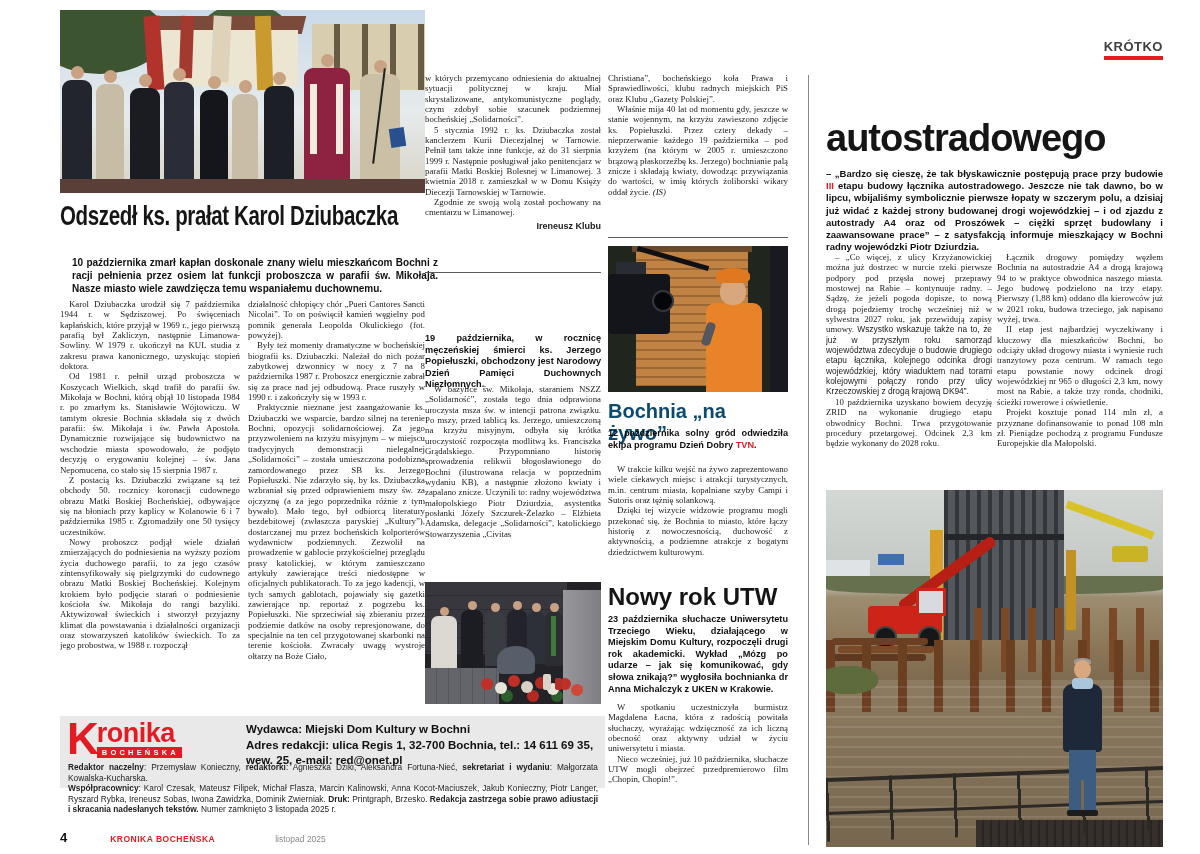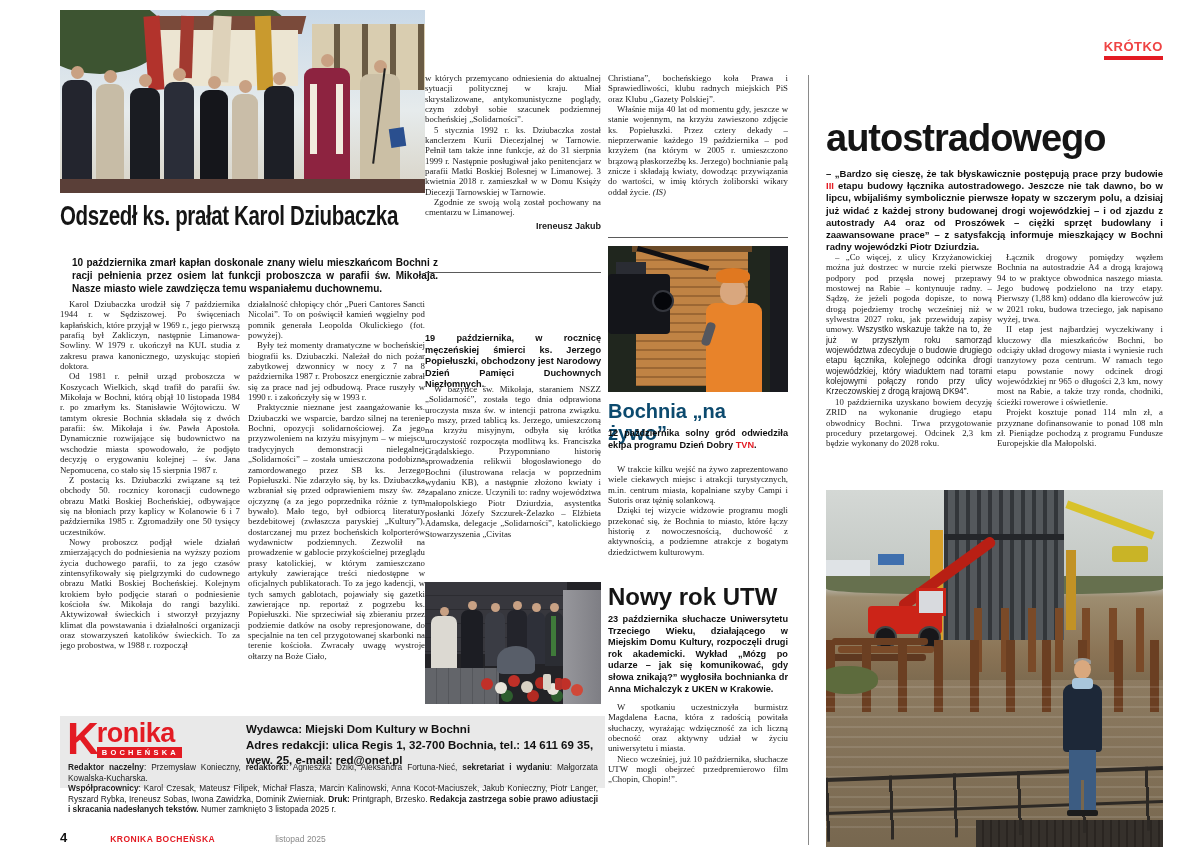--- a/index.html
+++ b/index.html
@@ -16,21 +16,21 @@
   .byline{font:bold 9px/12px "Liberation Sans",sans-serif;text-align:right;margin:2px 0 0 0;}
   .hlb{font-family:"Liberation Sans",sans-serif;font-weight:normal;font-size:8.4px;}
   .h1{font:bold 27px/30px "Liberation Sans",sans-serif;color:#151515;white-space:nowrap;}
   .h1 span{display:inline-block;transform:scaleX(.76);transform-origin:0 0;letter-spacing:-.5px;}
   .h2{font:bold 23px/25px "Liberation Sans",sans-serif;color:#151515;letter-spacing:-.3px;}
   .h3{font:bold 20px/22px "Liberation Sans",sans-serif;color:#0c4a6e;}
   .h4{font:bold 24px/26px "Liberation Sans",sans-serif;color:#151515;}
   .h5{font:bold 38px/44px "Liberation Sans",sans-serif;color:#151515;letter-spacing:-1px;}
   .lede1{font:bold 10px/13px "Liberation Sans",sans-serif;text-align:justify;color:#101010;margin:12px;}
   .lede5{font:bold 9.5px/12.2px "Liberation Sans",sans-serif;text-align:justify;color:#101010;margin:0;}
-  .kicker{font:bold 13px/14px "Liberation Sans",sans-serif;letter-spacing:.5px;color:#ef4444;}
+  .kicker{font:bold 13px/14px "Liberation Sans",sans-serif;letter-spacing:.5px;color:#404040;}
   .kicker i{font-style:normal;display:inline-block;border-bottom:4px solid #e31b23;padding-bottom:2px;}
   .vrule{position:absolute;width:1px;background:#8a8a8a;}
   
   .mast{position:absolute;left:60px;top:716px;width:545px;height:72px;background:#e9e9e9;}
   .mlogo{position:absolute;left:7px;top:5px;display:flex;align-items:flex-start;}
   .mK{font:bold 44px/36px "Liberation Sans",sans-serif;color:#e31b23;letter-spacing:-2px;}
   .mRon{font:bold 27px/24px "Liberation Sans",sans-serif;color:#e31b23;letter-spacing:-.5px;}
   .mBar{background:#e31b23;color:#fff;font:bold 7.5px/9px "Liberation Sans",sans-serif;
         letter-spacing:3.2px;padding:1px 3px 1px 5px;margin-top:1px;text-align:center;}
   .mBold{font:bold 11.5px/15.5px "Liberation Sans",sans-serif;color:#111;margin:0;}
@@ -176,21 +176,21 @@
   <div class="col" style="left:248px;top:299px;width:177px;height:414px">
     <p class="bt">działalność chłopięcy chór „Pueri Cantores Sancti Nicolai”. To on poświęcił kamień węgielny pod pomnik generała Leopolda Okulickiego (fot. powyżej).</p>
     <p class="bt ind">Były też momenty dramatyczne w bocheńskiej biografii ks. Dziubaczki. Należał do nich pożar zabytkowej dzwonnicy w nocy z 7 na 8 października 1987 r. Proboszcz energicznie zabrał się za prace nad jej odbudową. Prace ruszyły w 1990 r. i zakończyły się w 1993 r.</p>
     <p class="bt ind">Praktycznie nieznane jest zaangażowanie ks. Dziubaczki we wsparcie, bardzo silnej na terenie Bochni, opozycji solidarnościowej. Za jego przyzwoleniem na krzyżu misyjnym – w miejscu tradycyjnych demonstracji nielegalnej „Solidarności” – została umieszczona podobizna zamordowanego przez SB ks. Jerzego Popiełuszki. Nie zdarzyło się, by ks. Dziubaczka wzbraniał się przed odprawieniem mszy św. za ojczyznę (a za jego poprzednika różnie z tym bywało). Mało tego, był odbiorcą literatury bezdebitowej (zwłaszcza paryskiej „Kultury”), dostarczanej mu przez bocheńskich kolporterów wydawnictw podziemnych. Zezwolił na prowadzenie w gablocie przykościelnej przeglądu prasy katolickiej, w którym zamieszczano artykuły zawierające treści niedostępne w oficjalnych publikatorach. To za jego kadencji, w tych samych gablotach, pojawiały się gazetki zawierające np. reportaż z pogrzebu ks. Popiełuszki. Nie sprzeciwiał się zbieraniu przez podziemie datków na osoby represjonowane, do specjalnie na ten cel przygotowanej skarbonki na terenie kościoła. Zwracały uwagę wystroje ołtarzy na Boże Ciało,</p>
   </div>
 
   <div class="col" style="left:425px;top:73px;width:176px;height:196px">
     <p class="bt">w których przemycano odniesienia do aktualnej sytuacji politycznej w kraju. Miał skrystalizowane, antykomunistyczne poglądy, czym zdobył sobie szacunek podziemnej bocheńskiej „Solidarności”.</p>
     <p class="bt ind">5 stycznia 1992 r. ks. Dziubaczka został kanclerzem Kurii Diecezjalnej w Tarnowie. Pełnił tam także inne funkcje, aż do 31 sierpnia 1999 r. Następnie posługiwał jako penitencjarz w parafii Matki Boskiej Bolesnej w Limanowej. 3 kwietnia 2018 r. zamieszkał w w Domu Księży Diecezji Tarnowskiej w Tarnowie.</p>
     <p class="bt ind">Zgodnie ze swoją wolą został pochowany na cmentarzu w Limanowej.</p>
-    <p class="byline">Ireneusz Jakub</p>
+    <p class="byline">Ireneusz Klubu</p>
   </div>
 
   <div class="rule" style="left:425px;top:272px;width:176px"></div>
   <p class="abs subhead" style="left:425px;top:333px;width:176px">19 października, w rocznicę męczeńskiej śmierci ks. Jerzego Popiełuszki, obchodzony jest Narodowy Dzień Pamięci Duchownych Niezłomnych.</p>
   <div class="col" style="left:425px;top:384px;width:176px;height:192px">
     <p class="bt ind">W bazylice św. Mikołaja, staraniem NSZZ „Solidarność”, została tego dnia odprawiona uroczysta msza św. w intencji patrona związku. Po mszy, przed tablicą ks. Jerzego, umieszczoną na krzyżu misyjnym, odbyła się krótka uroczystość rozpoczęta modlitwą ks. Franciszka Grądalskiego. Przypomniano historię sprowadzenia relikwii błogosławionego do Bochni (ilustrowana relacja w poprzednim wydaniu KB), a następnie złożono kwiaty i zapalano znicze. Uczynili to: radny województwa małopolskiego Piotr Dziurdzia, asystentka posłanki Józefy Szczurek-Żelazko – Elżbieta Adamska, delegacje „Solidarności”, katolickiego Stowarzyszenia „Civitas</p>
   </div>
 
   <div class="photo" id="photo3">
     <div class="p3-wall"></div>

